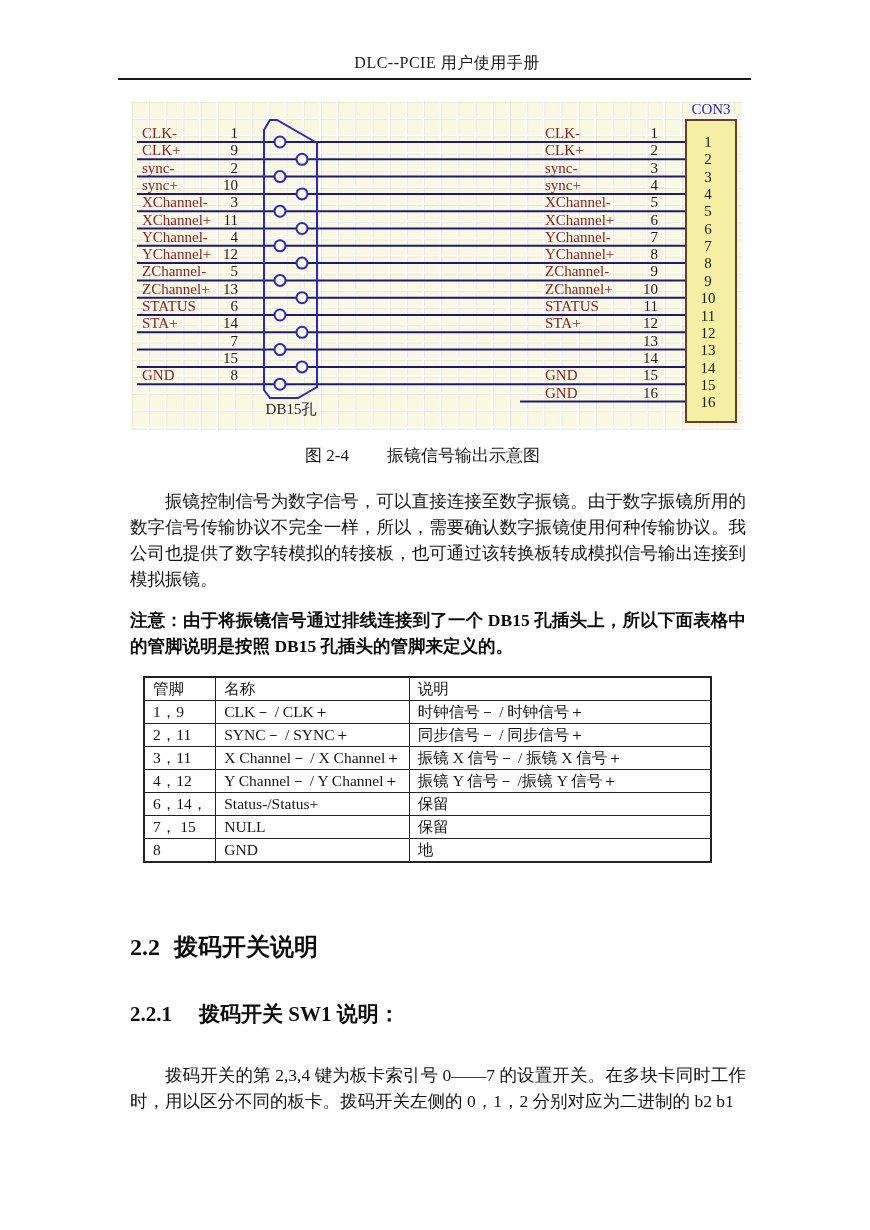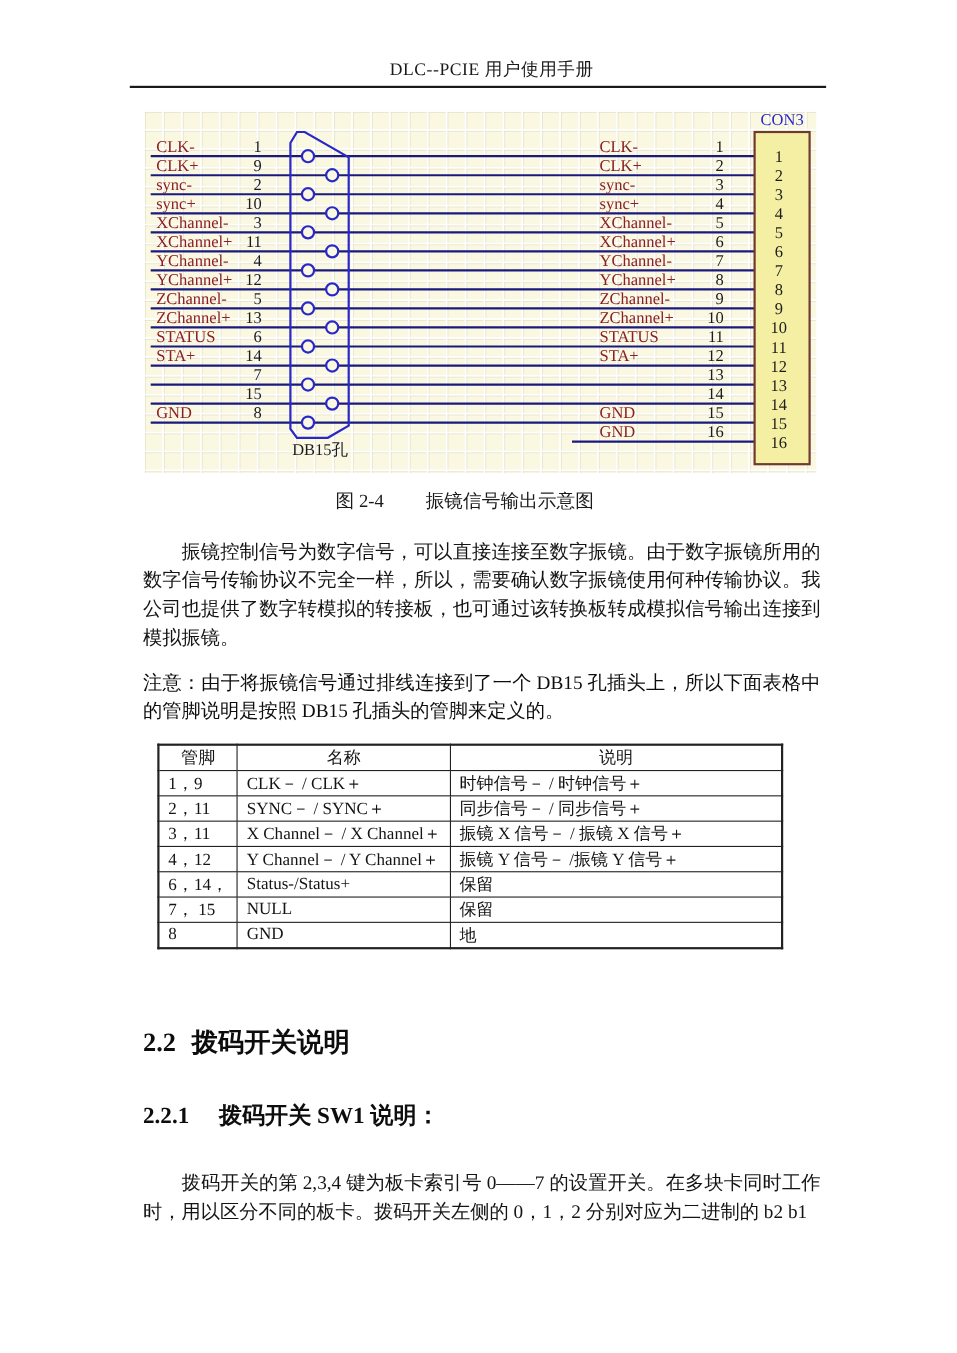--- a/index.html
+++ b/index.html
@@ -30,31 +30,31 @@
   .diagram svg text{font-family:"Liberation Serif","DejaVu Serif",serif;}
   .caption{
     position:absolute;top:444px;left:116px;width:613px;text-align:center;
     font-size:17px;color:#1a1a1a;
   }
   .caption .num{margin-right:38px;}
   .para{font-size:17.5px;line-height:26px;text-align:justify;color:#141414;}
   .para1{position:absolute;top:488px;left:130px;width:616px;text-indent:2em;}
   .note{
     position:absolute;top:607px;left:130px;width:616px;
-    font-weight:normal;font-size:17.5px;line-height:26px;text-align:justify;color:#0d0d0d;
+    font-weight:bold;font-size:17.5px;line-height:26px;text-align:justify;color:#0d0d0d;
   }
   table.pin-table{
     position:absolute;top:676px;left:143px;border-collapse:collapse;
     font-size:15.5px;color:#141414;border:2px solid #222;
   }
   .pin-table th,.pin-table td{
     border:1px solid #222;height:22px;padding:0 8px;font-weight:normal;
     white-space:nowrap;vertical-align:middle;
   }
-  .pin-table th{text-align:center;}
+  .pin-table th{text-align:left;}
   .col-pin{width:66px;}
   .col-name{width:183px;}
   .col-desc{width:302px;}
   .h22{position:absolute;top:931px;left:130px;font-size:24px;font-weight:bold;color:#0d0d0d;}
   .h22 .num{margin-right:14px;}
   .h221{position:absolute;top:1000px;left:130px;font-size:21px;font-weight:bold;color:#0d0d0d;}
   .h221 .num{margin-right:27px;}
   .para2{position:absolute;top:1022px;left:130px;width:616px;text-indent:2em;margin-top:40px;}
 </style>
 </head>

